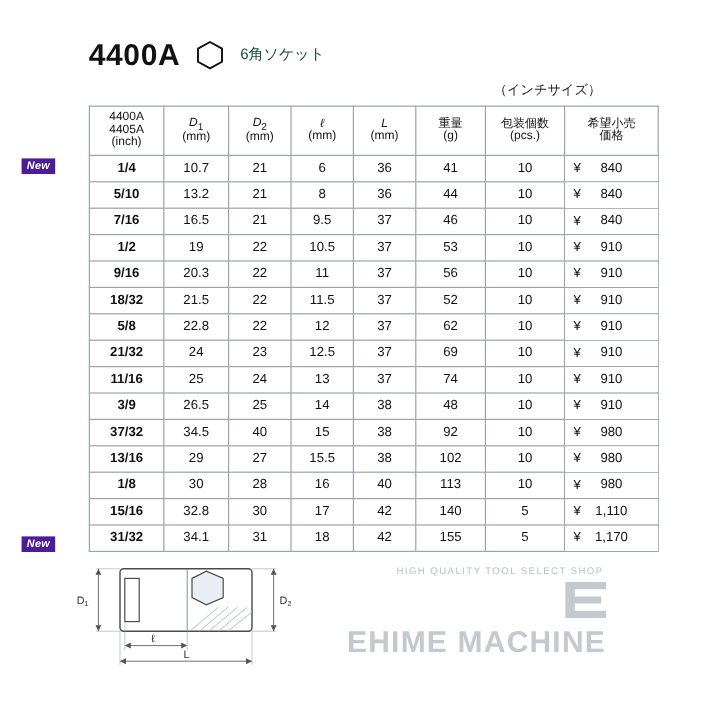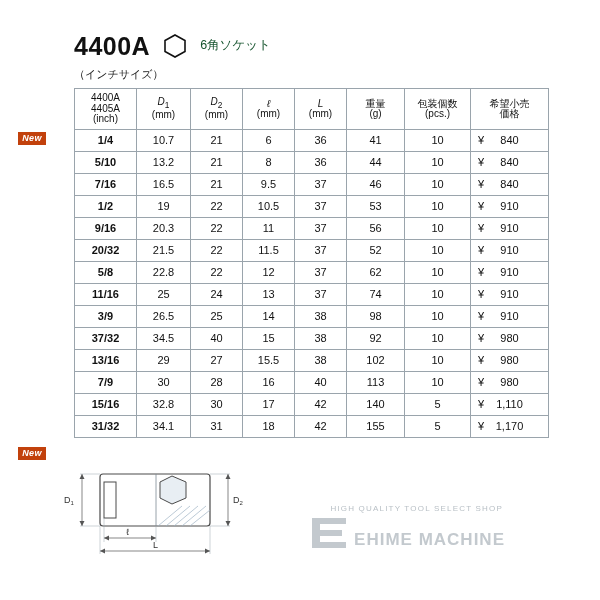--- a/index.html
+++ b/index.html
@@ -47,20 +47,21 @@
     font-size: 12.5px;
     color: #14532d;
     padding-bottom: 2px;
   }
   .subtitle {
     padding-left: 56px;
     font-size: 11px;
     color: #222;
     margin-top: 1px;
     margin-bottom: 6px;
+    text-align: right;
   }
 
   
   .table-wrap {
     padding-left: 56px;
     position: relative;
   }
   table.spec {
     border-collapse: collapse;
     width: 474px;
@@ -113,21 +114,21 @@
     font-size: 11px;
   }
   .italic-h { font-style: italic; }
 
   
   .newbadge {
     position: absolute;
     left: 0px;
     width: 28px;
     height: 13px;
-    background: #c2410c;
+    background: #4c1d95;
     color: #fff;
     font-size: 9px;
     font-style: italic;
     font-weight: bold;
     text-align: center;
     line-height: 13px;
     letter-spacing: 0.3px;
   }
 
   
@@ -144,36 +145,37 @@
   }
 
   
   .logo {
     position: absolute;
     right: 14px;
     bottom: 52px;
     display: flex;
     align-items: flex-end;
     gap: 8px;
+    flex-direction: column;
   }
   .logo-tag {
     font-size: 8px;
     letter-spacing: 1.2px;
     color: #b9c0c6;
     position: absolute;
     right: 2px;
     top: -14px;
     white-space: nowrap;
   }
   .logo-mark {
     width: 34px;
     height: 30px;
   }
   .logo-text {
-    font-size: 17px;
+    font-size: 25px;
     font-weight: bold;
     color: #c3c9ce;
     letter-spacing: 1px;
     line-height: 1;
   }
 </style>
 </head>
 <body>
 
 <div class="page">
@@ -282,56 +284,66 @@
             <td class="size">9/16</td>
             <td>20.3</td>
             <td>22</td>
             <td>11</td>
             <td>37</td>
             <td>56</td>
             <td>10</td>
             <td class="price"><span class="yen">¥</span>910</td>
           </tr>
           <tr>
-            <td class="size">20/32</td>
+            <td class="size">18/32</td>
             <td>21.5</td>
             <td>22</td>
             <td>11.5</td>
             <td>37</td>
             <td>52</td>
             <td>10</td>
             <td class="price"><span class="yen">¥</span>910</td>
           </tr>
           <tr>
             <td class="size">5/8</td>
             <td>22.8</td>
             <td>22</td>
             <td>12</td>
             <td>37</td>
             <td>62</td>
+            <td>10</td>
+            <td class="price"><span class="yen">¥</span>910</td>
+          </tr>
+          <tr>
+            <td class="size">21/32</td>
+            <td>24</td>
+            <td>23</td>
+            <td>12.5</td>
+            <td>37</td>
+            <td>69</td>
             <td>10</td>
             <td class="price"><span class="yen">¥</span>910</td>
           </tr>
           <tr>
             <td class="size">11/16</td>
             <td>25</td>
             <td>24</td>
             <td>13</td>
             <td>37</td>
             <td>74</td>
             <td>10</td>
             <td class="price"><span class="yen">¥</span>910</td>
           </tr>
           <tr>
             <td class="size">3/9</td>
             <td>26.5</td>
             <td>25</td>
             <td>14</td>
             <td>38</td>
-            <td>98</td>
+            <td>48</td>
             <td>10</td>
             <td class="price"><span class="yen">¥</span>910</td>
           </tr>
           <tr>
             <td class="size">37/32</td>
             <td>34.5</td>
             <td>40</td>
             <td>15</td>
             <td>38</td>
             <td>92</td>
@@ -342,21 +354,21 @@
             <td class="size">13/16</td>
             <td>29</td>
             <td>27</td>
             <td>15.5</td>
             <td>38</td>
             <td>102</td>
             <td>10</td>
             <td class="price"><span class="yen">¥</span>980</td>
           </tr>
           <tr>
-            <td class="size">7/9</td>
+            <td class="size">1/8</td>
             <td>30</td>
             <td>28</td>
             <td>16</td>
             <td>40</td>
             <td>113</td>
             <td>10</td>
             <td class="price"><span class="yen">¥</span>980</td>
           </tr>
           <tr>
             <td class="size">15/16</td>

